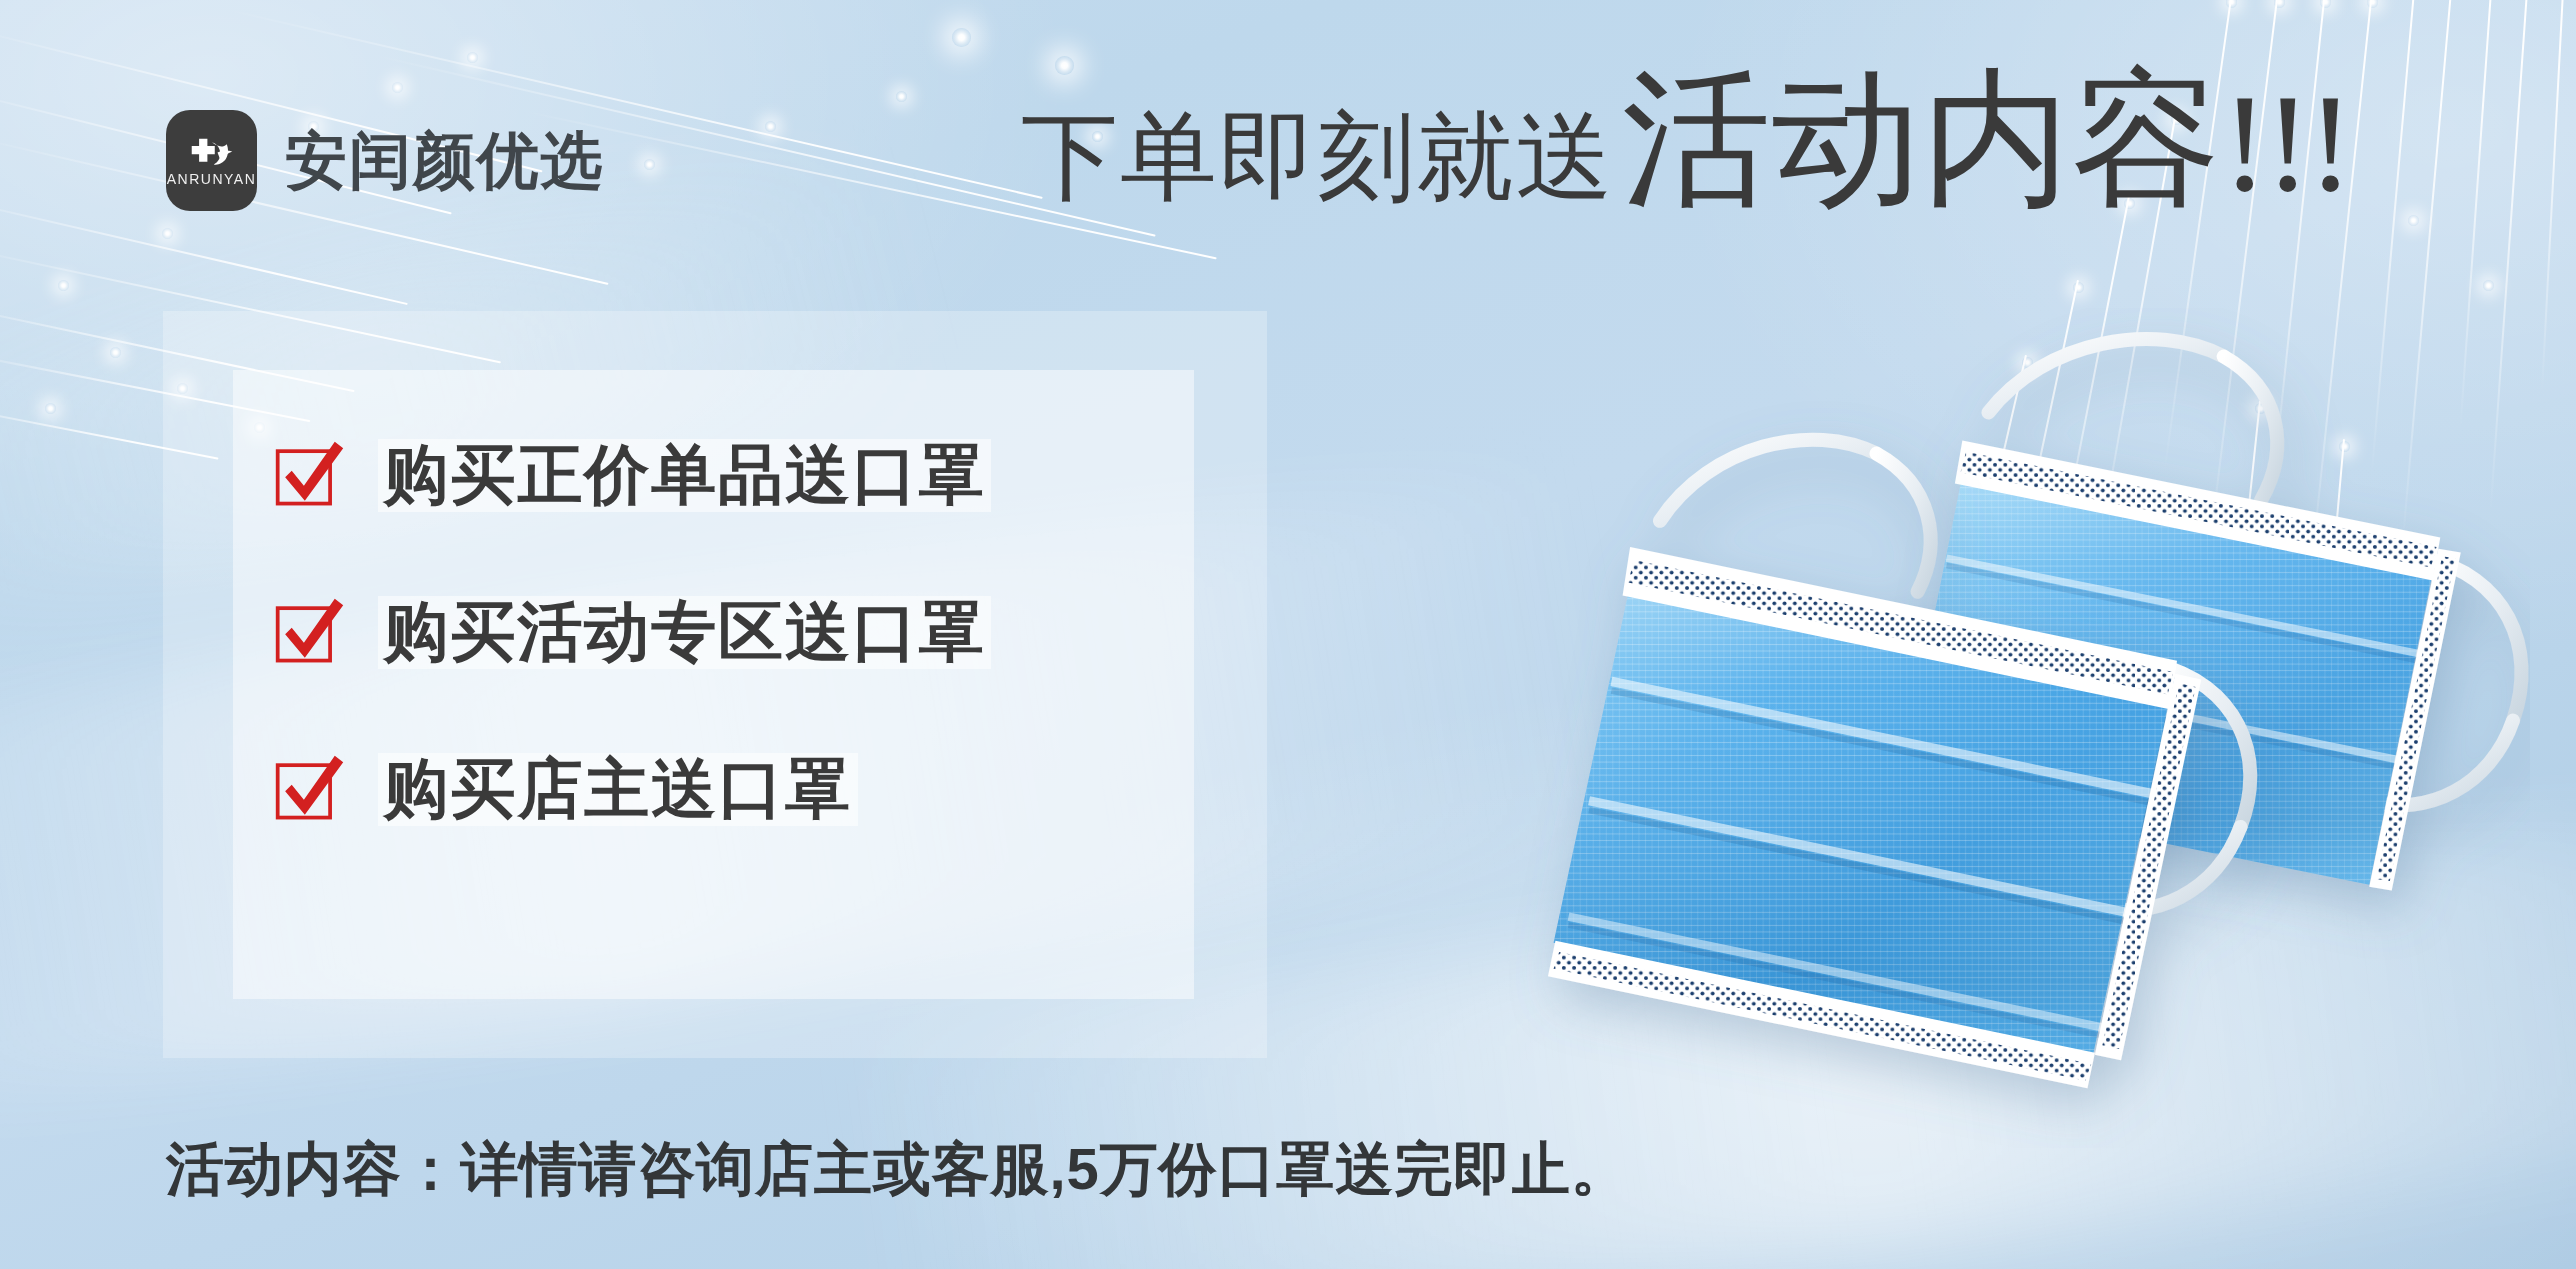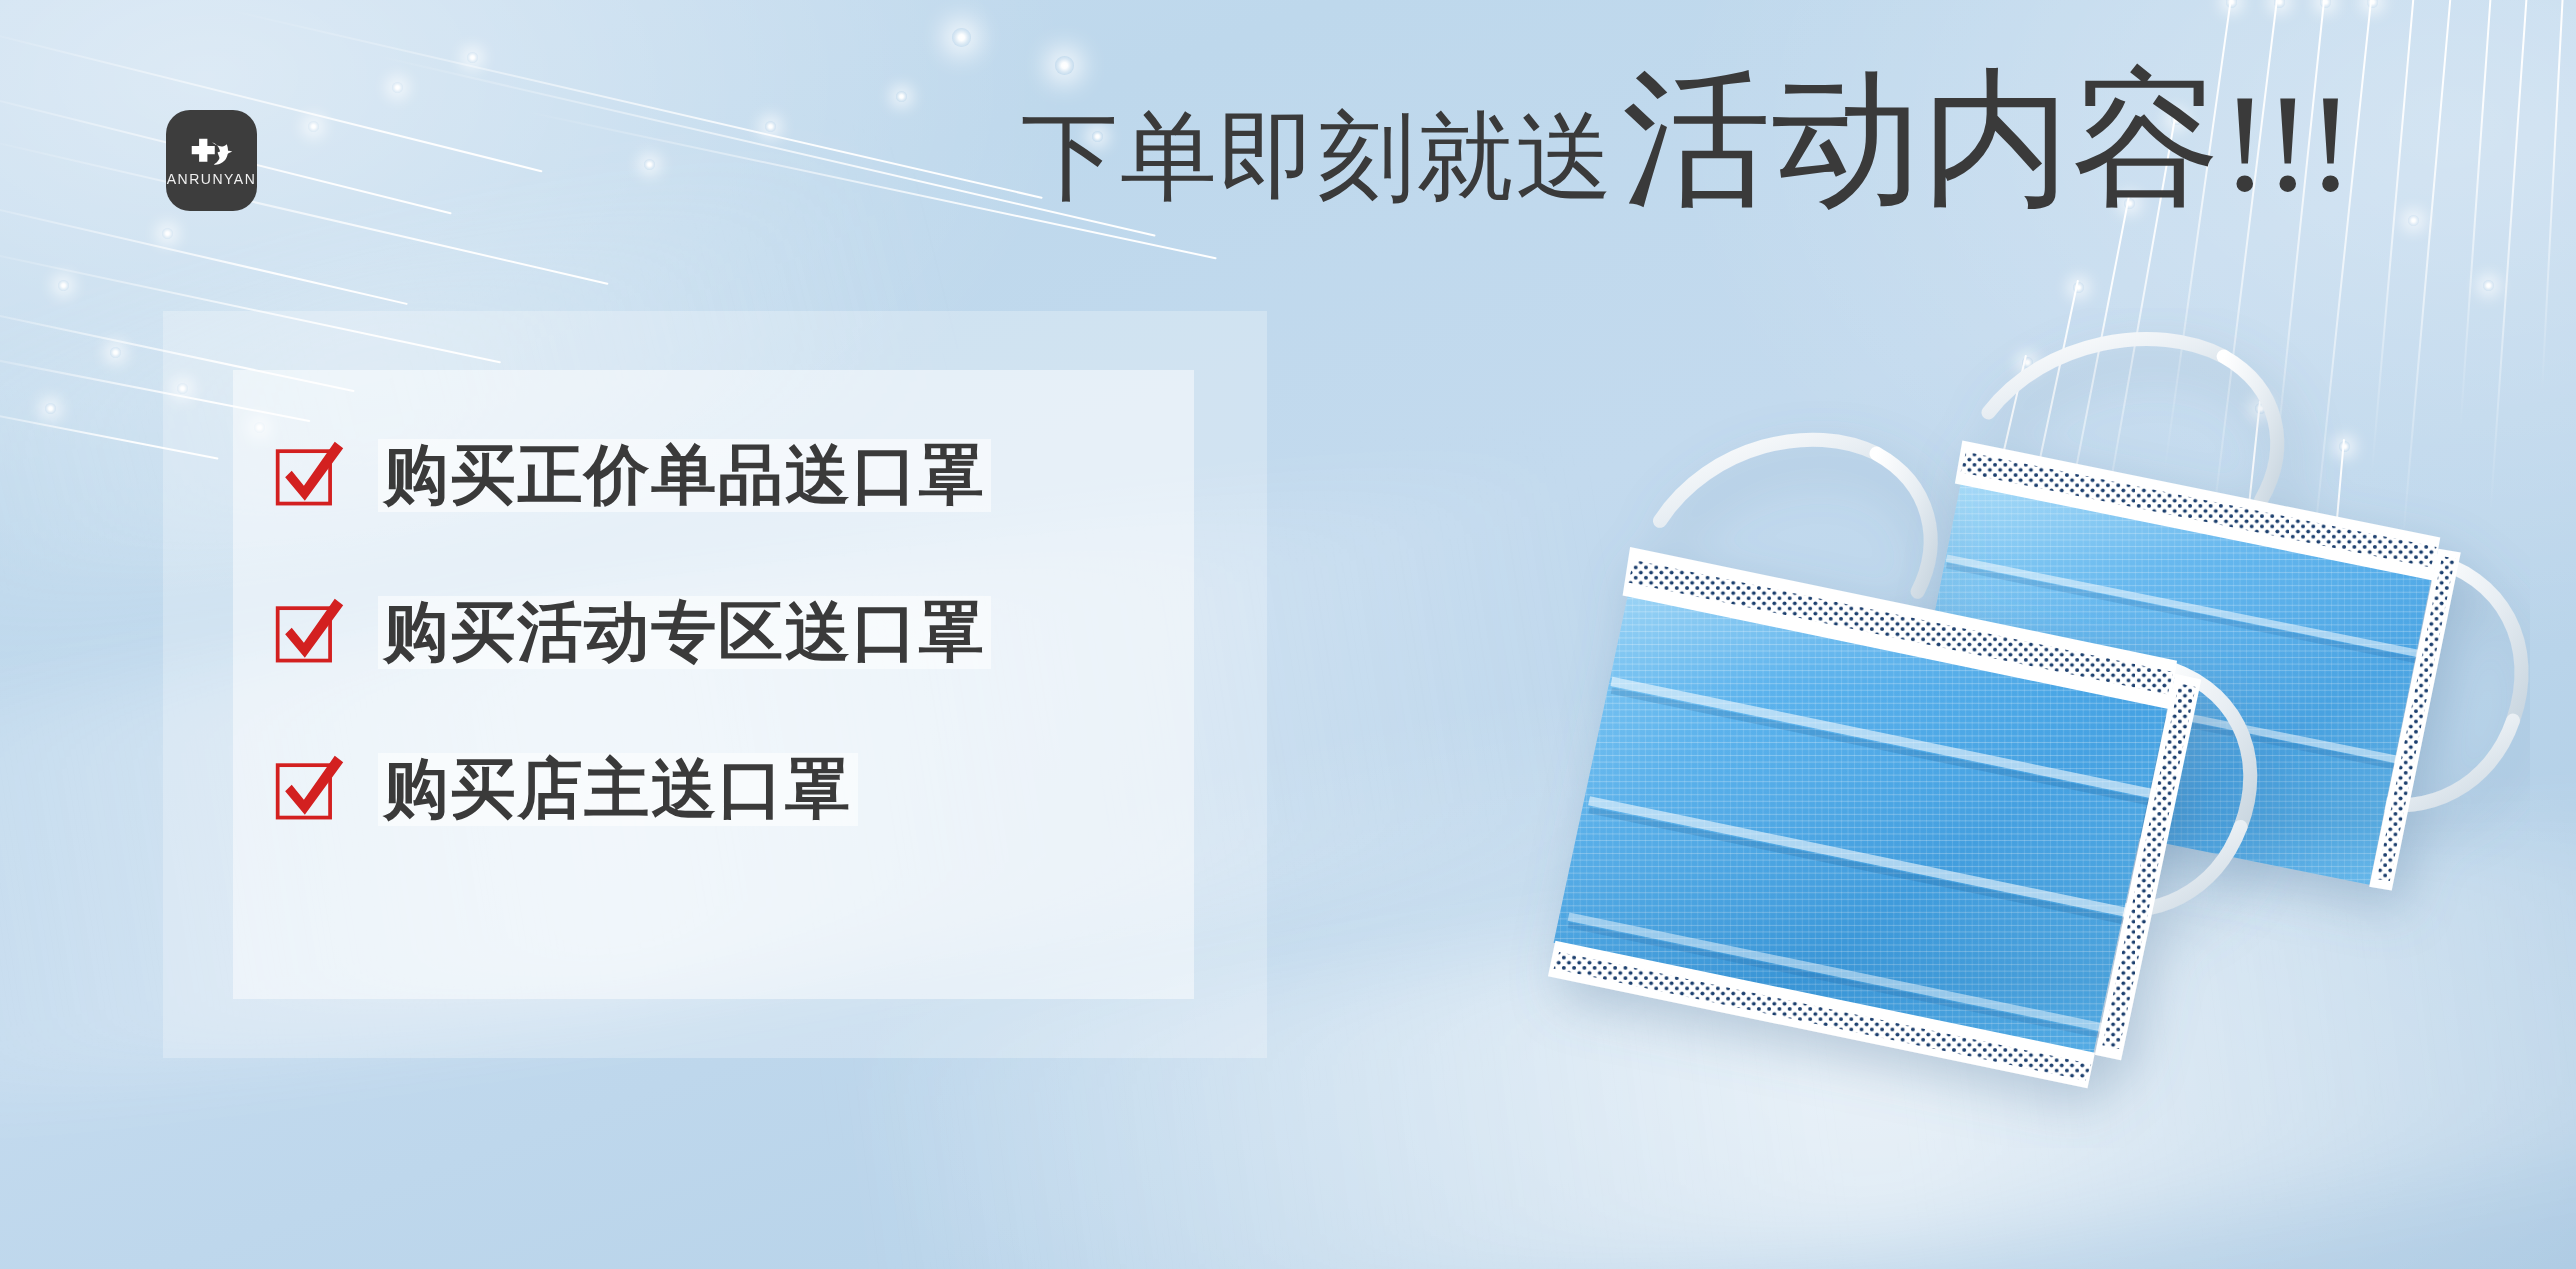--- a/index.html
+++ b/index.html
@@ -240,20 +240,21 @@
 
   <div class="brand">
     <div class="logo-tile">
       <svg class="logo-mark" viewBox="0 0 56 38">
         <path d="M14 4 h9 v8 h8 v9 h-8 v8 h-9 v-8 h-8 v-9 h8 z" fill="#ffffff"></path>
         <path d="M28 8 c6 2 9 7 9 13 c0 5 -3 9 -7 11 c5 1 10 -2 13 -6 c3 -5 3 -11 1 -16 c-4 4 -10 3 -16 -2 z" fill="#ffffff"></path>
         <path d="M34 19 c4 -2 10 -3 16 -1 c-5 2 -9 5 -13 9 z" fill="#ffffff"></path>
       </svg>
       <span class="logo-word">ANRUNYAN</span>
     </div>
+    <span class="brand-name">安闰颜优选</span>
   </div>
 
   <div class="headline">
     <span class="hl-small">下单即刻就送</span>
     <span class="hl-big">活动内容</span>
     <span class="hl-bang">!!!</span>
   </div>
 
   <div class="panel-outer"></div>
   <div class="panel-inner"></div>
@@ -383,15 +384,16 @@
     <div class="check-row">
       <svg class="checkbox-icon" viewBox="0 0 78 78">
         <rect x="5" y="13" width="56" height="56" fill="none" stroke="#d32020" stroke-width="4"></rect>
         <path d="M13 41 L20 34 L33 50 L66 3 L75 10 L34 66 Z" fill="#d32020"></path>
       </svg>
       <span class="check-text">购买店主送口罩</span>
     </div>
 
   </div>
 
+  <div class="footer-note">活动内容：详情请咨询店主或客服,5万份口罩送完即止。</div>
 
 </div>
 
 
 </body></html>

